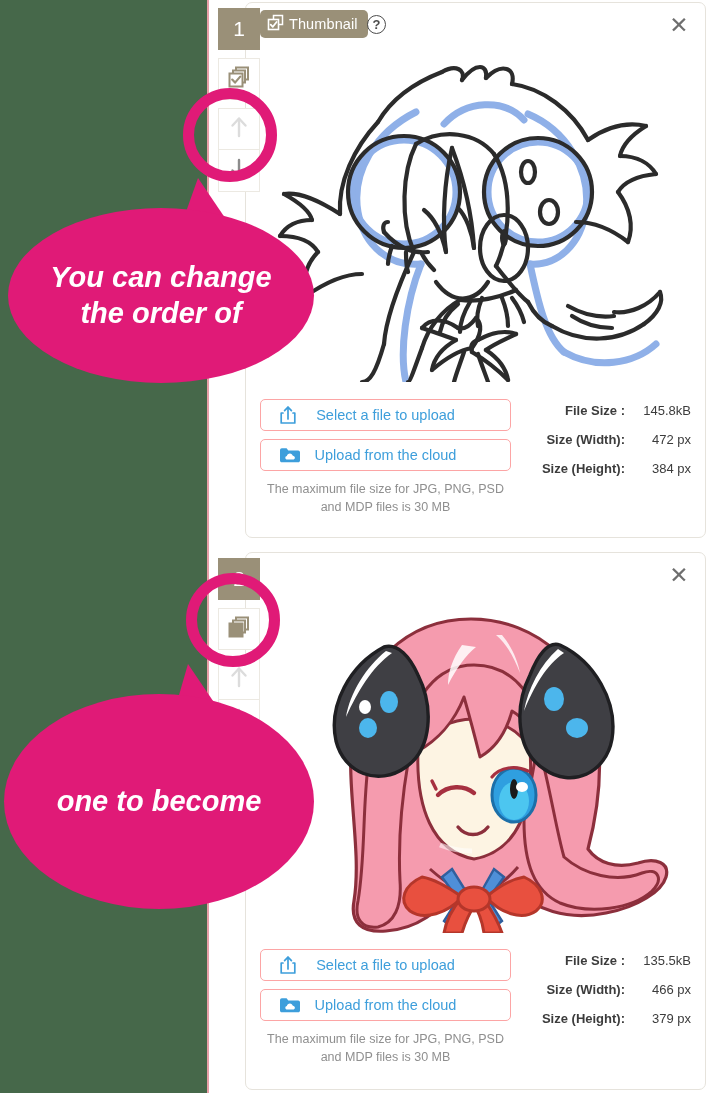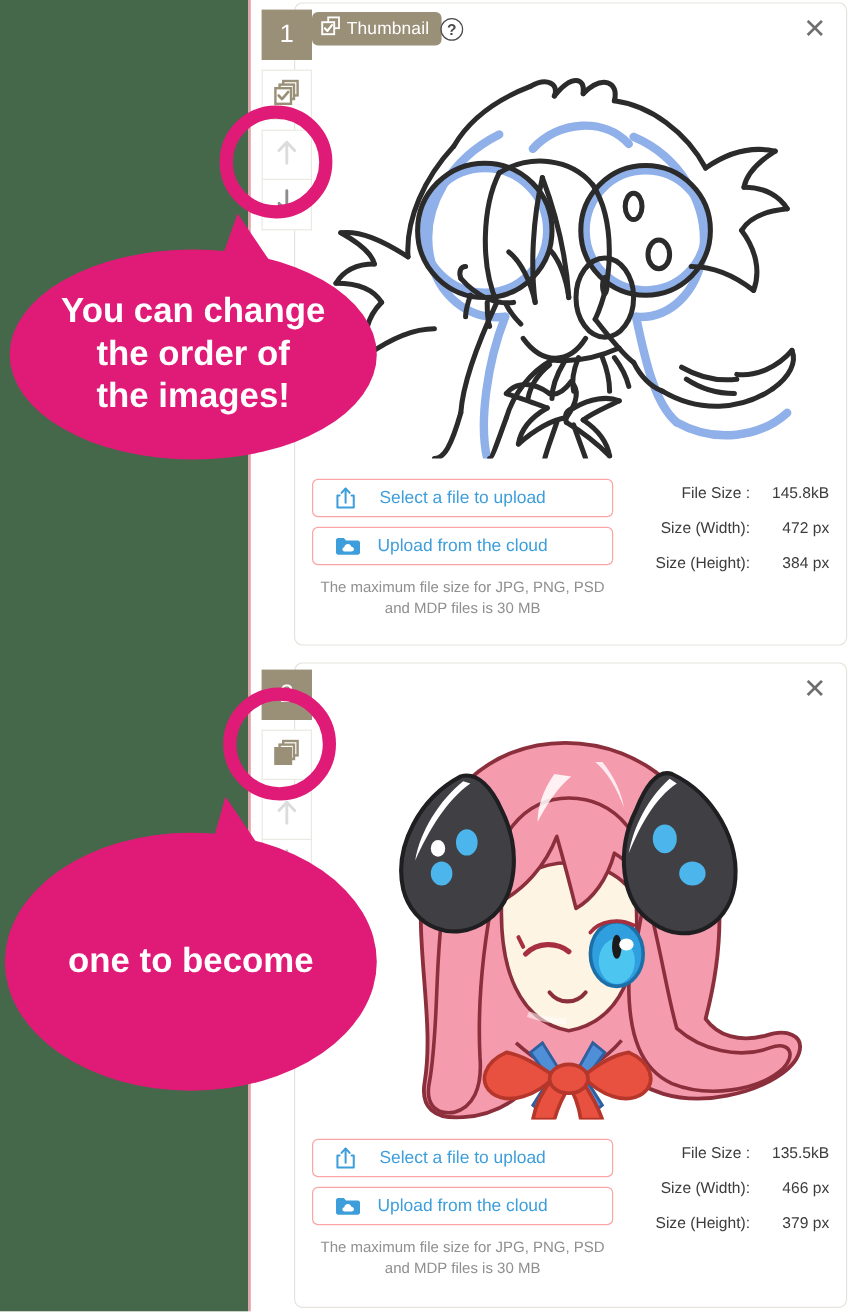--- a/index.html
+++ b/index.html
@@ -110,20 +110,21 @@
   .bubble {
     position: absolute;
     background: #e01a77;
     border-radius: 50%;
     z-index: 7;
     display: flex; align-items: center; justify-content: center;
     text-align: center;
     color: #ffffff;
     font-weight: bold;
     line-height: 1.22;
+    font-style: italic;
   }
   #bubble-1 {
     left: 8px; top: 208px; width: 306px; height: 175px;
     font-size: 29px;
   }
   #bubble-2 {
     left: 4px; top: 694px; width: 310px; height: 215px;
     font-size: 29px;
   }
   .bubble-tail {
@@ -191,21 +192,21 @@
   }
   .meta-row {
     display: flex;
     justify-content: flex-end;
     align-items: baseline;
     font-size: 13px;
     color: #3c3c3c;
     margin-bottom: 14px;
     white-space: nowrap;
   }
-  .meta-label { text-align: right; }
+  .meta-label { text-align: right; font-weight: bold; }
   .meta-value { width: 66px; text-align: right; }
 </style>
 </head>
 <body>
 
 <div id="root">
 
   <div class="left-panel"></div>
   <div class="left-panel-edge"></div>
 
@@ -533,21 +534,20 @@
   </div>
 
   <div class="ring" id="ring-1"></div>
   <div class="ring" id="ring-2"></div>
 
   <div class="bubble-tail" id="tail-1"></div>
   <div class="bubble" id="bubble-1">
     <div>
       <div>You can change</div>
       <div>the order of</div>
-      <div>the images!</div>
     </div>
   </div>
 
   <div class="bubble-tail" id="tail-2"></div>
   <div class="bubble" id="bubble-2">
     <div>
       <div>one to become</div>
     </div>
   </div>
 

